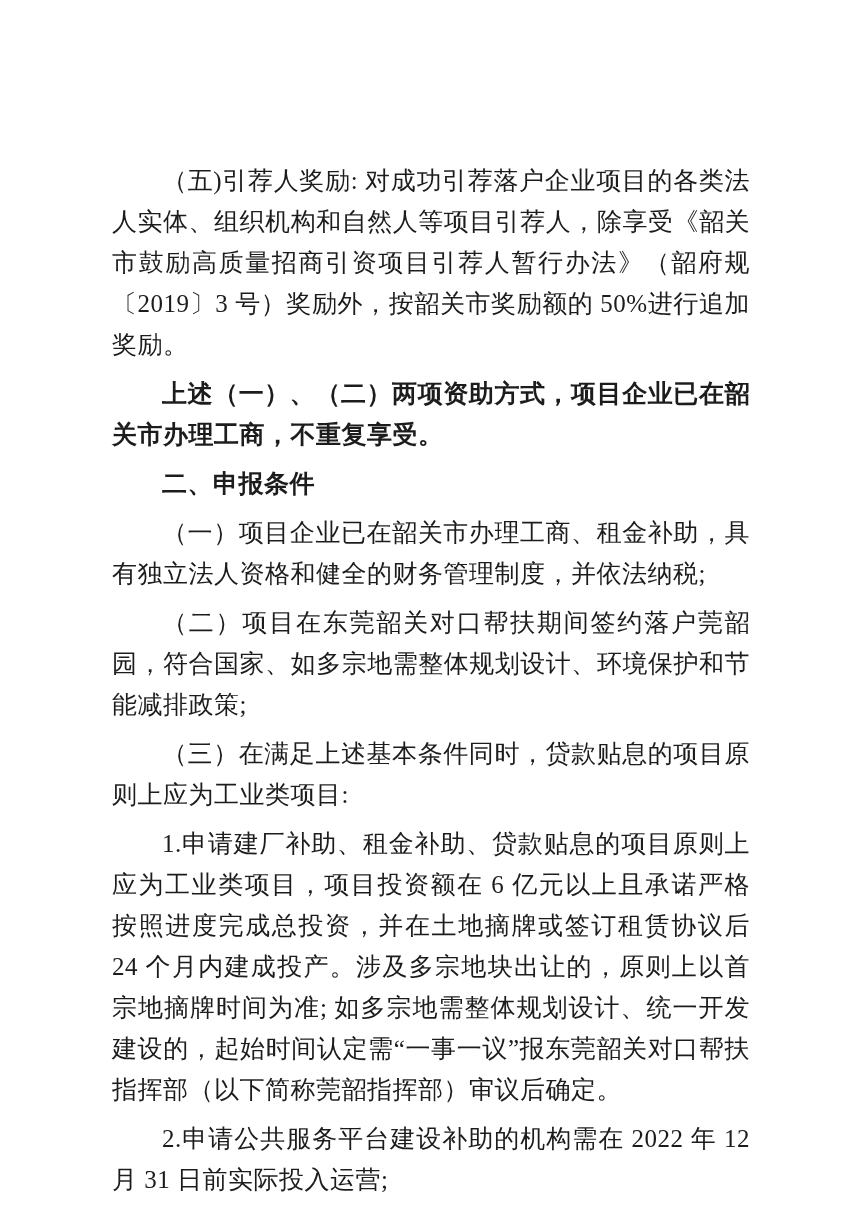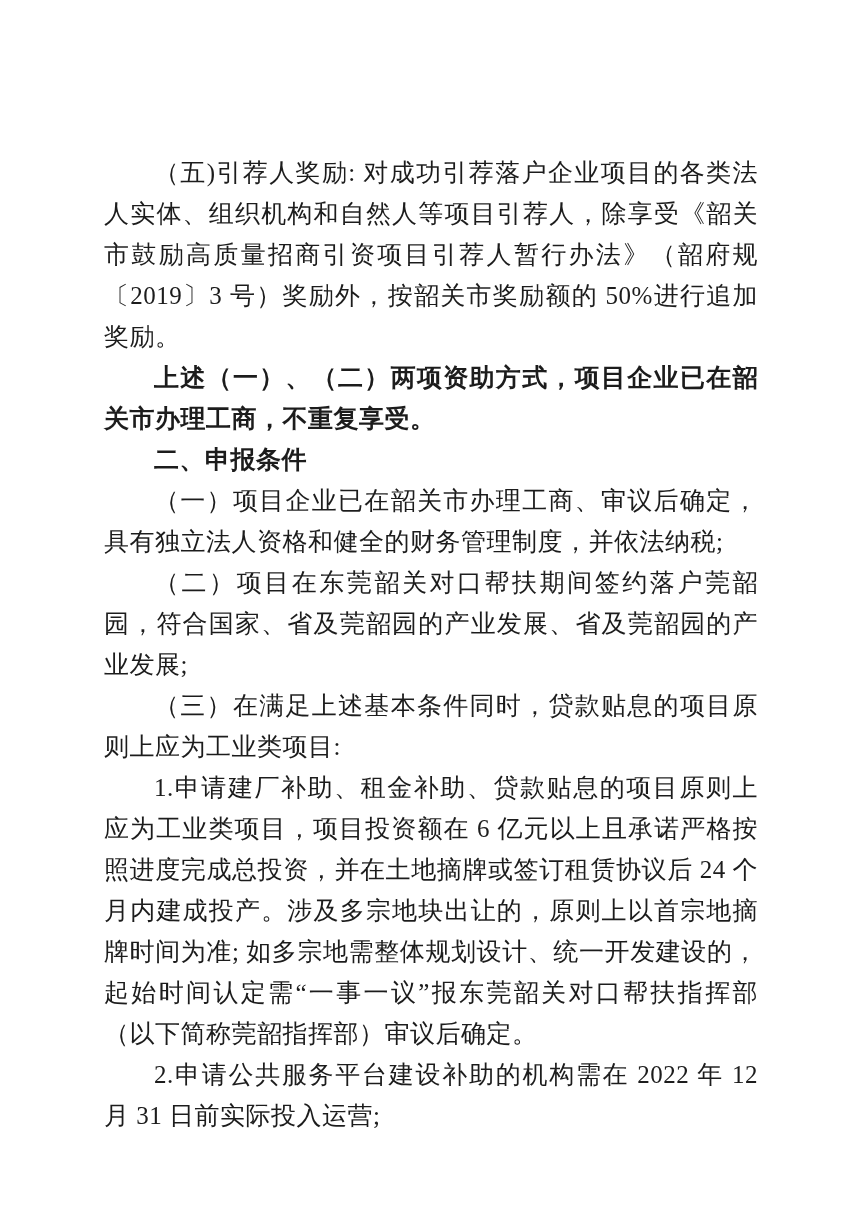--- a/index.html
+++ b/index.html
@@ -20,38 +20,38 @@
     left: 104px;
     top: 152px;
     width: 654px;
     color: #1c1c1c;
     font-size: 25px;
     line-height: 41px;
     text-align: justify;
     letter-spacing: 0.5px;
   }
   .content p {
-    margin: 0;
+    margin: 8px;
     padding: 0;
     text-indent: 2em;
   }
   .content p.bold {
     font-weight: bold;
   }
   .content p.heading {
     font-weight: bold;
   }
 </style>
 </head>
 <body>
 
 <div class="page">
   <div class="content">
     <p>（五)引荐人奖励: 对成功引荐落户企业项目的各类法人实体、组织机构和自然人等项目引荐人，除享受《韶关市鼓励高质量招商引资项目引荐人暂行办法》（韶府规〔2019〕3 号）奖励外，按韶关市奖励额的 50%进行追加奖励。</p>
     <p class="bold">上述（一）、（二）两项资助方式，项目企业已在韶关市办理工商，不重复享受。</p>
     <p class="heading">二、申报条件</p>
-    <p>（一）项目企业已在韶关市办理工商、审议后确定，具有独立法人资格和健全的财务管理制度，并依法纳税;</p>
-    <p>（二）项目在东莞韶关对口帮扶期间签约落户莞韶园，符合国家、省及莞韶园的产业发展、省及莞韶园的产业发展;</p>
+    <p>（一）项目企业已在韶关市办理工商、租金补助，具有独立法人资格和健全的财务管理制度，并依法纳税;</p>
+    <p>（二）项目在东莞韶关对口帮扶期间签约落户莞韶园，符合国家、如多宗地需整体规划设计、环境保护和节能减排政策;</p>
     <p>（三）在满足上述基本条件同时，贷款贴息的项目原则上应为工业类项目:</p>
     <p>1.申请建厂补助、租金补助、贷款贴息的项目原则上应为工业类项目，项目投资额在 6 亿元以上且承诺严格按照进度完成总投资，并在土地摘牌或签订租赁协议后 24 个月内建成投产。涉及多宗地块出让的，原则上以首宗地摘牌时间为准; 如多宗地需整体规划设计、统一开发建设的，起始时间认定需“一事一议”报东莞韶关对口帮扶指挥部（以下简称莞韶指挥部）审议后确定。</p>
     <p>2.申请公共服务平台建设补助的机构需在 2022 年 12 月 31 日前实际投入运营;</p>
   </div>
 </div>
 
 </body></html>

